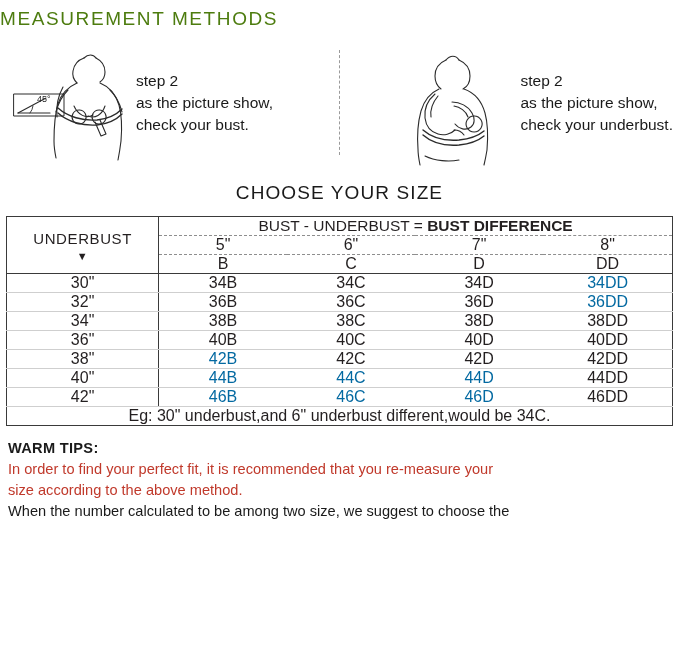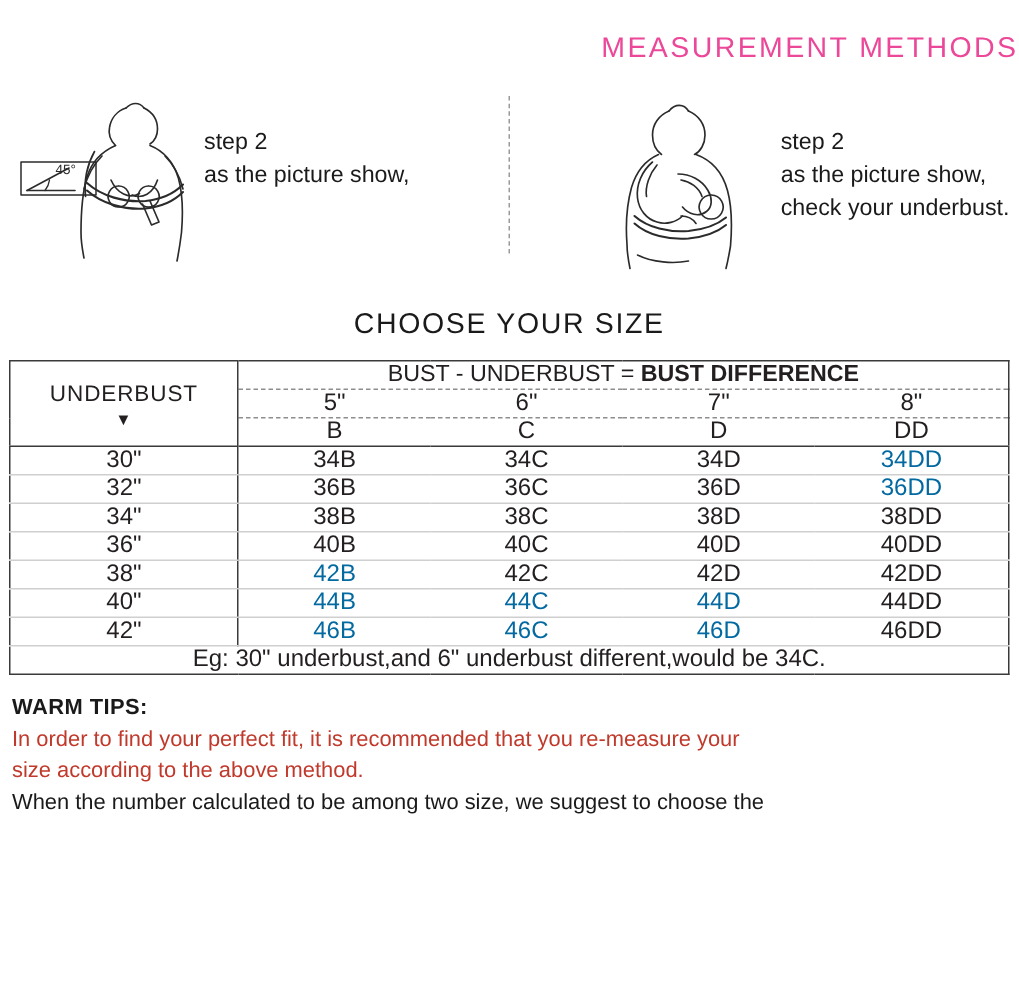--- a/index.html
+++ b/index.html
@@ -15,26 +15,26 @@
     overflow: hidden;
   }
   .page {
     position: relative;
     width: 679px;
     height: 658px;
   }
 
   
   .main-title {
-    text-align: right;
+    text-align: left;
     font-size: 19px;
     letter-spacing: 1.6px;
     font-weight: 400;
-    color: #ec4899;
-    padding-top: 22px;
+    color: #4d7c0f;
+    padding-top: 8px;
     margin: 0;
   }
 
   
   .methods {
     display: flex;
     align-items: flex-start;
     height: 128px;
     margin-top: 14px;
     padding: 0 6px;
@@ -68,21 +68,21 @@
     flex: 0 0 1px;
   }
 
   
   .section-title {
     text-align: center;
     font-size: 19px;
     letter-spacing: 1.1px;
     font-weight: 400;
     color: #1a1a1a;
-    margin: 20px 0 12px 0;
+    margin: 10px 0 12px 0;
   }
 
   
   .size-table-wrap {
     padding: 0 6px;
   }
   table.size-table {
     width: 667px;
     border-collapse: collapse;
     table-layout: fixed;
@@ -206,20 +206,21 @@
             <path d="M94 76 l6 14 l-5 2 l-6 -14"></path>
 
             <path d="M57 43 c-5 9 -7 20 -6 30"></path>
           </g>
           <text x="31" y="58" font-family="Liberation Sans, sans-serif" font-size="9" fill="#2b2b2b">45°</text>
         </svg>
       </div>
       <div class="method-text">
         <span class="step">step 2</span>
         <span class="step">as the picture show,</span>
+        <span class="step">check your bust.</span>
       </div>
     </div>
 
     <div class="divider-v"></div>
 
     <div class="method" style="padding-left:16px;justify-content:flex-end;">
       <div class="method-figure">
         <svg width="130" height="122" viewBox="0 0 130 122">
           <g fill="none" stroke="#2b2b2b" stroke-width="1.1" stroke-linecap="round" stroke-linejoin="round">
 

